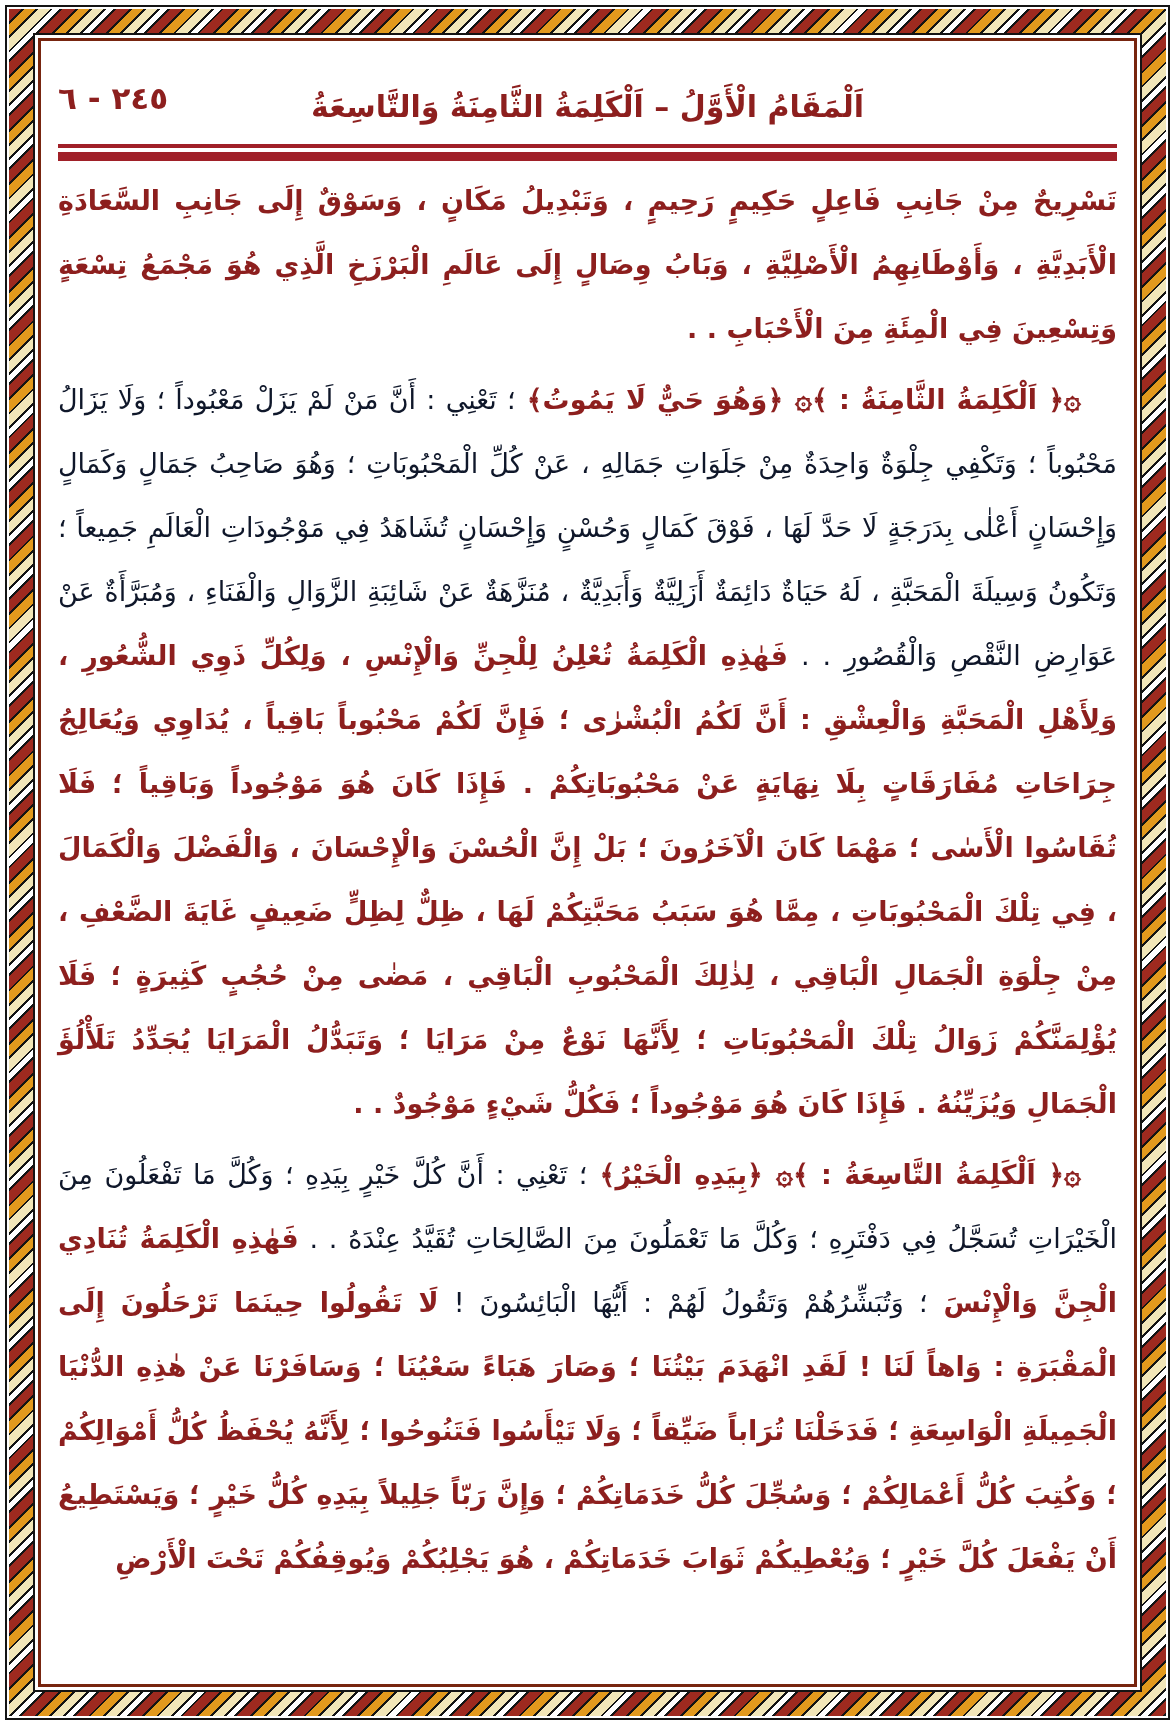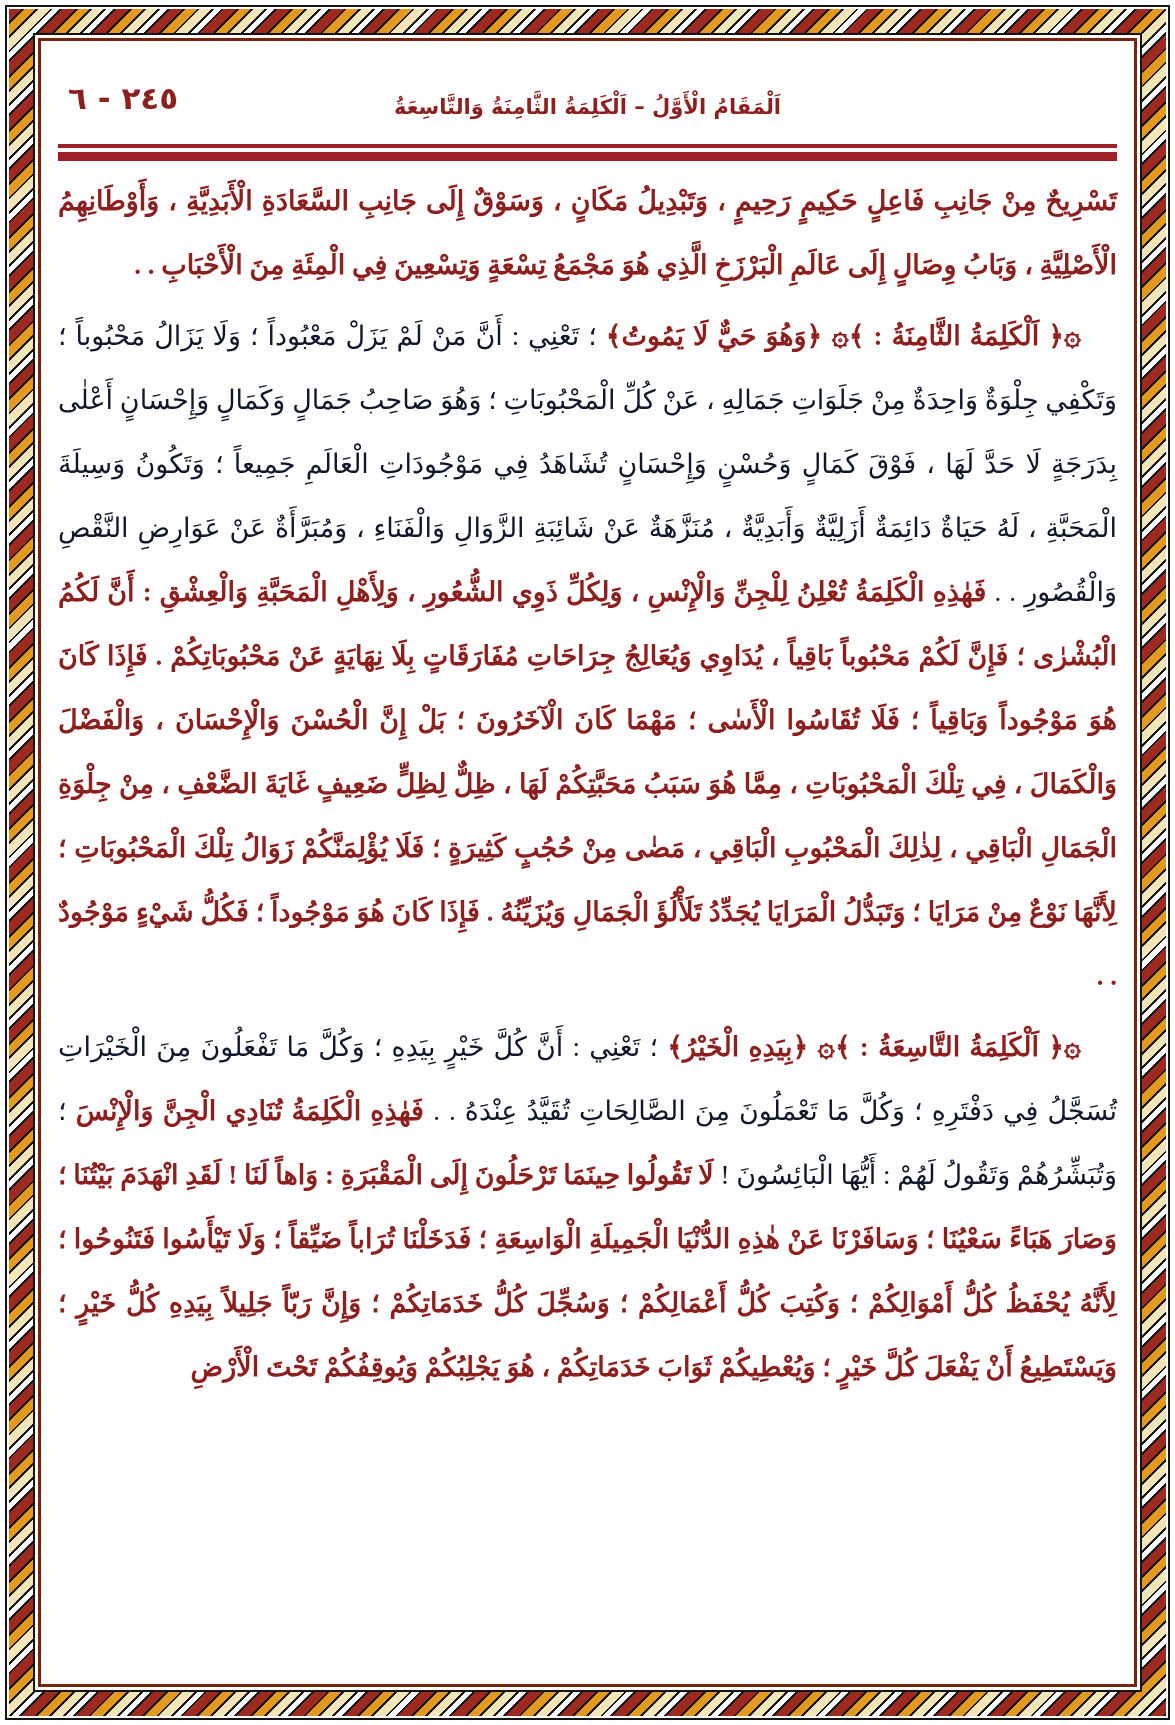--- a/index.html
+++ b/index.html
@@ -32,43 +32,42 @@
   .frame-chain-inner{inset:33px;border:2px solid #141414;}
   .frame-line{inset:38px;border:3px solid #77250f;}
   
   .content{
     position:absolute;
     inset:50px 58px 46px 58px;
     direction:rtl;
   }
   header{position:relative;height:62px;margin-top:26px;}
   .page-num{
-    position:absolute;left:10px;top:4px;
+    position:absolute;left:0;top:4px;
     direction:ltr;
     font-size:31px;font-weight:700;color:#8d1f1e;
     letter-spacing:2px;
   }
   .title{
     margin:0;text-align:center;
-    font-size:21px;font-weight:700;color:#8d1f1e;
+    font-size:30px;font-weight:700;color:#8d1f1e;
     line-height:62px;
   }
   .rules{margin-top:6px;}
   .rule{width:100%;background:#a02028;}
   .rule.thin{height:4px;}
   .rule.gap{height:4px;background:transparent;}
   .rule.thick{height:9px;}
   main{margin-top:8px;}
   .para{
     margin:6px 0 0 0;
     font-size:27px;
     line-height:64px;
     text-align:justify;
     color:#1a1a1a;
-    font-family:Liberation Serif, serif;
   }
   .para.indent{text-indent:36px;}
   .seg-red{color:#8d1f1e;font-weight:700;}
   .seg-black{color:#0f172a;font-weight:400;}
   .seg-orn{color:#8d1f1e;font-weight:700;font-size:29px;}
 </style>
 </head>
 <body>
 
 <div class="page">

